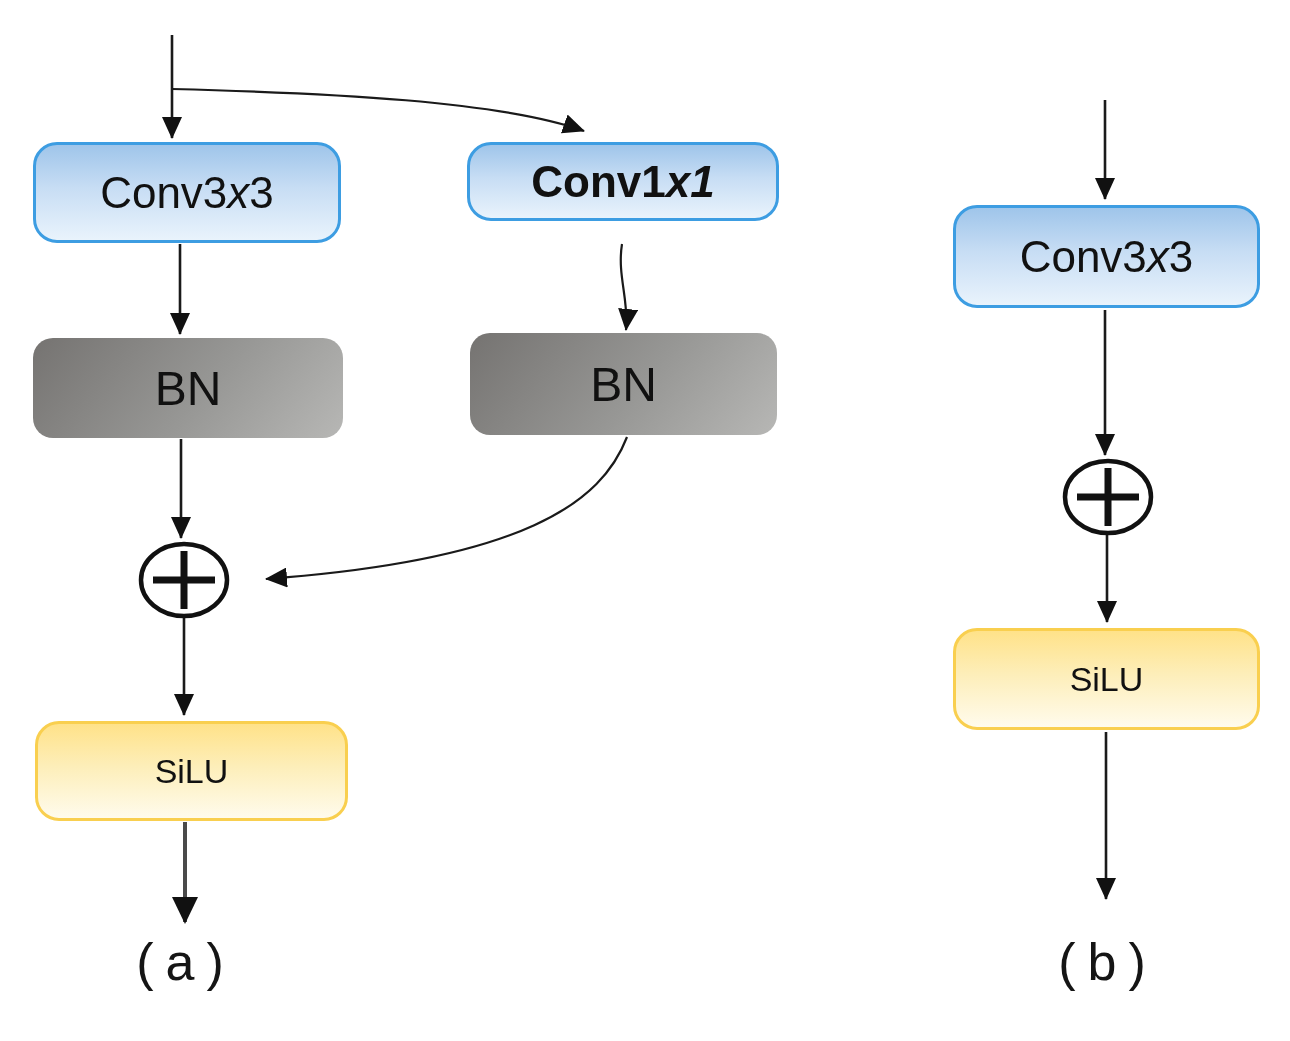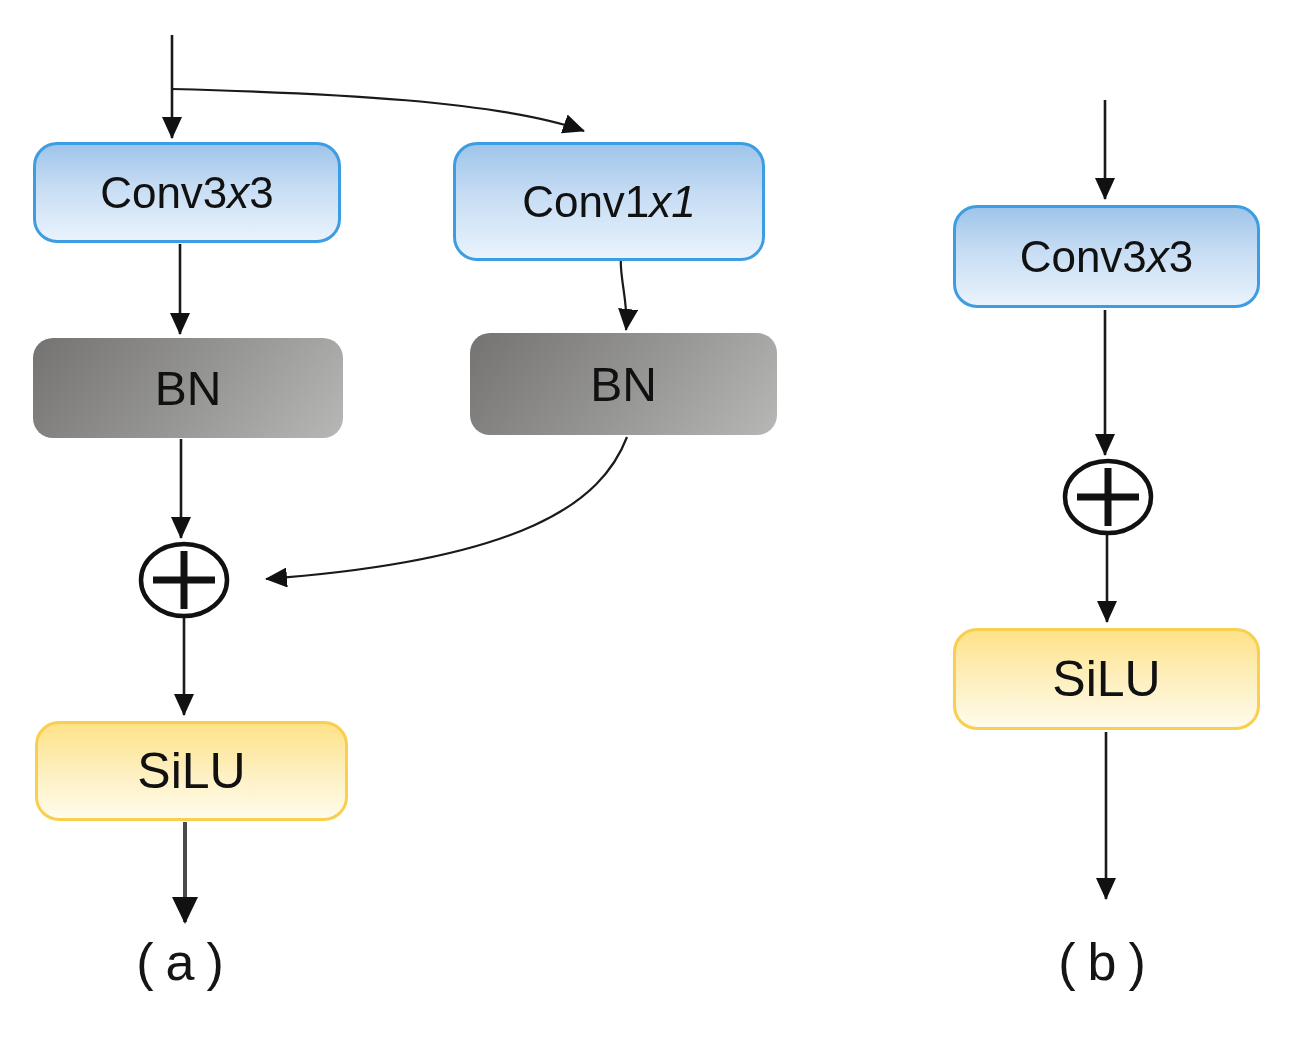--- a/index.html
+++ b/index.html
@@ -26,30 +26,30 @@
   .conv .it{font-style:italic;}
   .bn{
     border:none;border-radius:20px;
     background:linear-gradient(130deg,var(--bn-dark,#757371) 0%,#979795 55%,var(--bn-light,#b7b7b5) 100%);
     font-size:48px;
   }
   .silu{
     border:3px solid var(--silu-border,#f9cf4f);
     border-radius:24px;
     background:linear-gradient(180deg,var(--silu-top,#ffe289) 0%,#fdeeb9 45%,var(--silu-bottom,#fffbec) 100%);
-    font-size:50px;
+    font-size:34px;
   }
   .fig-label{
     position:absolute;z-index:2;
     font-size:52px;color:#151515;
     letter-spacing:12px;text-align:center;
   }
   
   #conv3x3-a{left:33px;top:142px;width:308px;height:101px;}
-  #conv1x1-a{left:453px;top:142px;width:312px;height:119px;}
+  #conv1x1-a{left:467px;top:142px;width:312px;height:79px;font-weight:bold;}
   #bn-left-a{left:33px;top:338px;width:310px;height:100px;}
   #bn-right-a{left:470px;top:333px;width:307px;height:102px;}
   #silu-a{left:35px;top:721px;width:313px;height:100px;}
   #conv3x3-b{left:953px;top:205px;width:307px;height:103px;}
   #silu-b{left:953px;top:628px;width:307px;height:102px;}
   #label-a{left:66px;top:932px;width:240px;}
   #label-b{left:988px;top:932px;width:240px;}
 </style>
 </head>
 <body>

